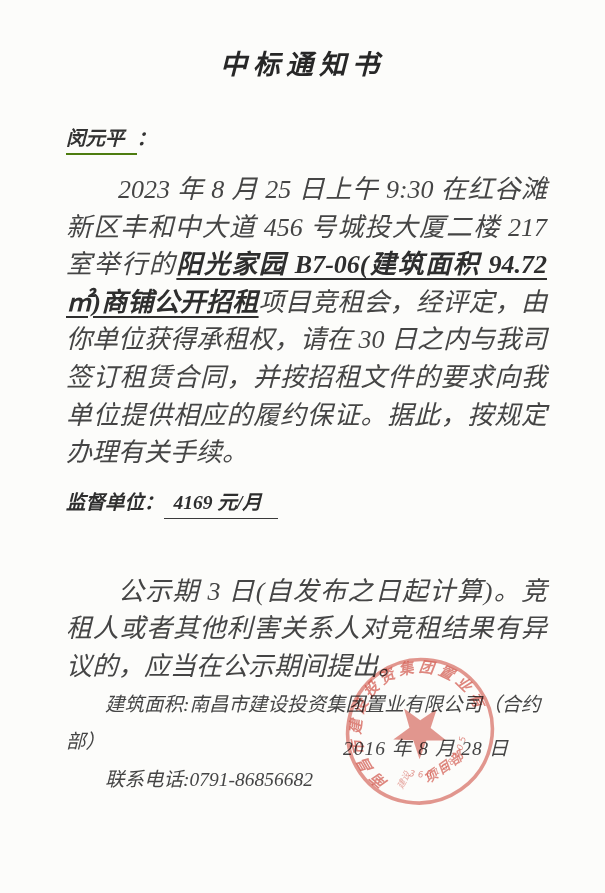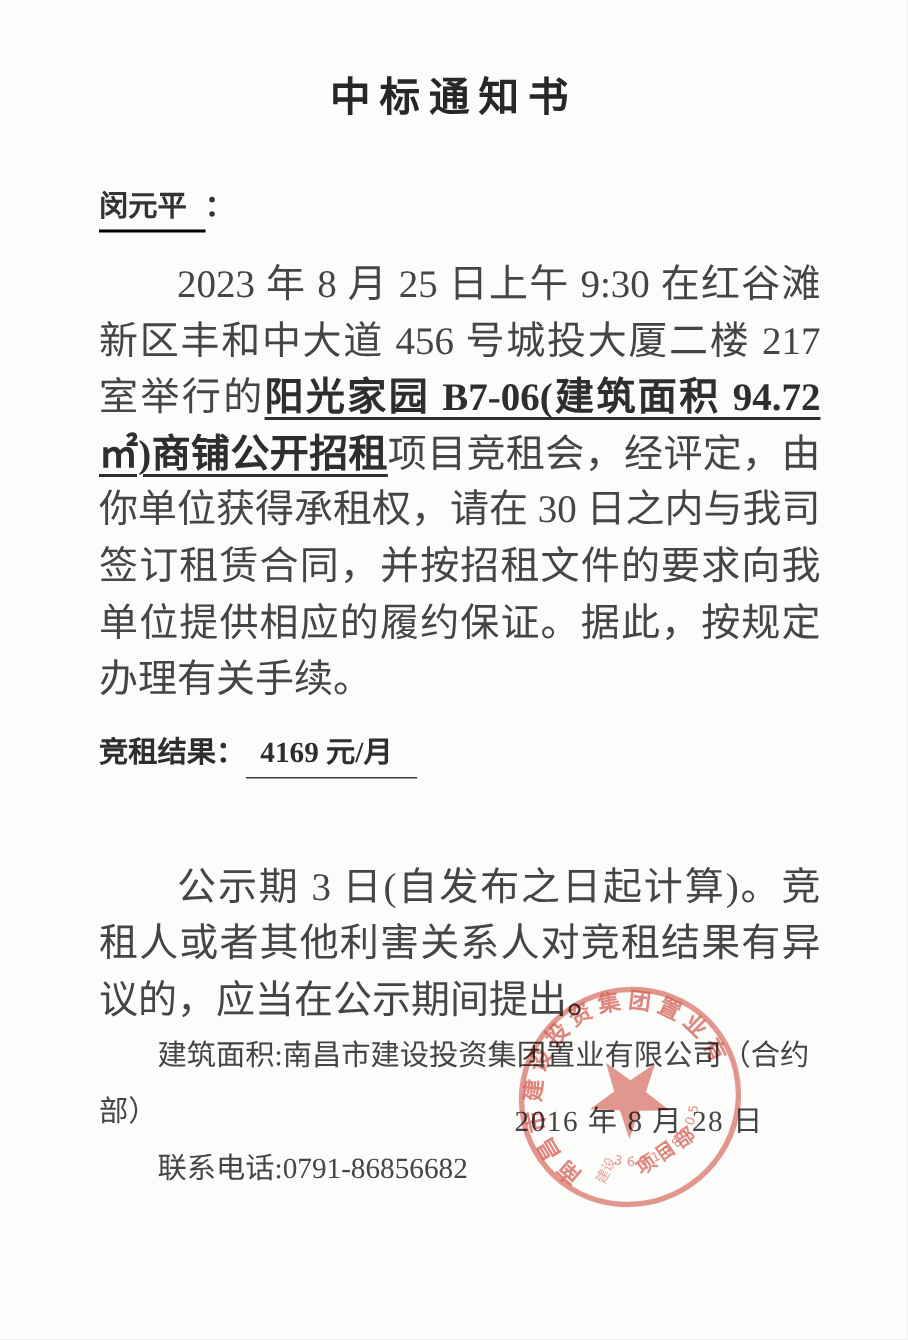--- a/index.html
+++ b/index.html
@@ -10,41 +10,42 @@
   .page {
     position: relative;
     width: 605px;
     height: 893px;
     margin: 0 auto;
     background: #fcfcfa;
     font-family: "Liberation Serif", "DejaVu Serif", serif;
     color: #3f3f3f;
     overflow: hidden;
     box-sizing: border-box;
+    font-style: italic;
   }
   .doc-title {
     margin: 0;
     padding-top: 48px;
     text-align: center;
     font-size: 27px;
     line-height: 34px;
     font-weight: bold;
     letter-spacing: 6px;
     color: #272727;
   }
   .salutation {
     margin: 44px 58px 0 66px;
     font-size: 19.5px;
     line-height: 26px;
     font-weight: bold;
     color: #333;
   }
   .recipient-name {
     display: inline-block;
-    border-bottom: 2px solid #000000;
+    border-bottom: 2px solid #4d7c0f;
     padding: 0 12px 1px 0;
   }
   .body-para {
     margin: 16px 58px 0 66px;
     font-size: 26px;
     line-height: 37.6px;
     text-align: justify;
     text-indent: 2em;
     color: #454545;
   }
@@ -112,21 +113,21 @@
 <body>
 
 <div class="page">
 
   <h1 class="doc-title">中标通知书</h1>
 
   <p class="salutation"><span class="recipient-name">闵元平</span><span>：</span></p>
 
   <p class="body-para"><span>2023 年 8 月 25 日上午 9:30 在红谷滩新区丰和中大道 456 号城投大厦二楼 217 室举行的</span><span class="highlight-bold">阳光家园 B7-06(建筑面积 94.72 ㎡)商铺公开招租</span><span>项目竞租会，经评定，由你单位获得承租权，请在 30 日之内与我司签订租赁合同，并按招租文件的要求向我单位提供相应的履约保证。据此，按规定办理有关手续。</span></p>
 
-  <p class="result-line"><span>竞租结果：</span><span class="result-value">4169 元/月</span></p>
+  <p class="result-line"><span>监督单位：</span><span class="result-value">4169 元/月</span></p>
 
   <p class="body-para notice-para">公示期 3 日(自发布之日起计算)。竞租人或者其他利害关系人对竞租结果有异议的，应当在公示期间提出。</p>
 
   <p class="contact-line">建筑面积:南昌市建设投资集团置业有限公司（合约部）</p>
 
   <p class="contact-line">联系电话:0791-86856682</p>
 
 
   <div class="date-line">2016 年 8 月 28 日</div>
 

